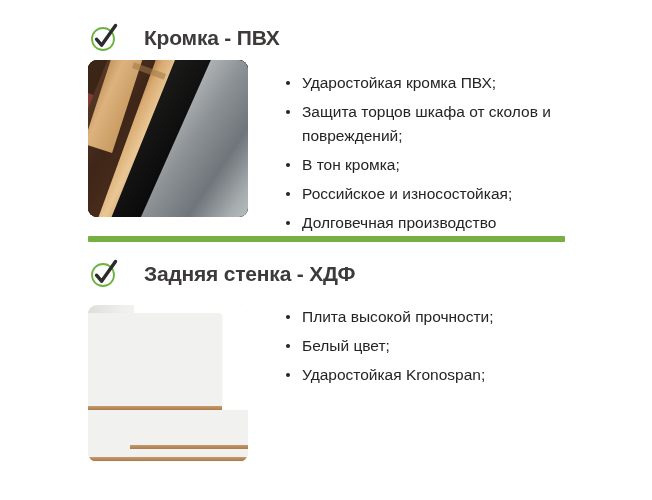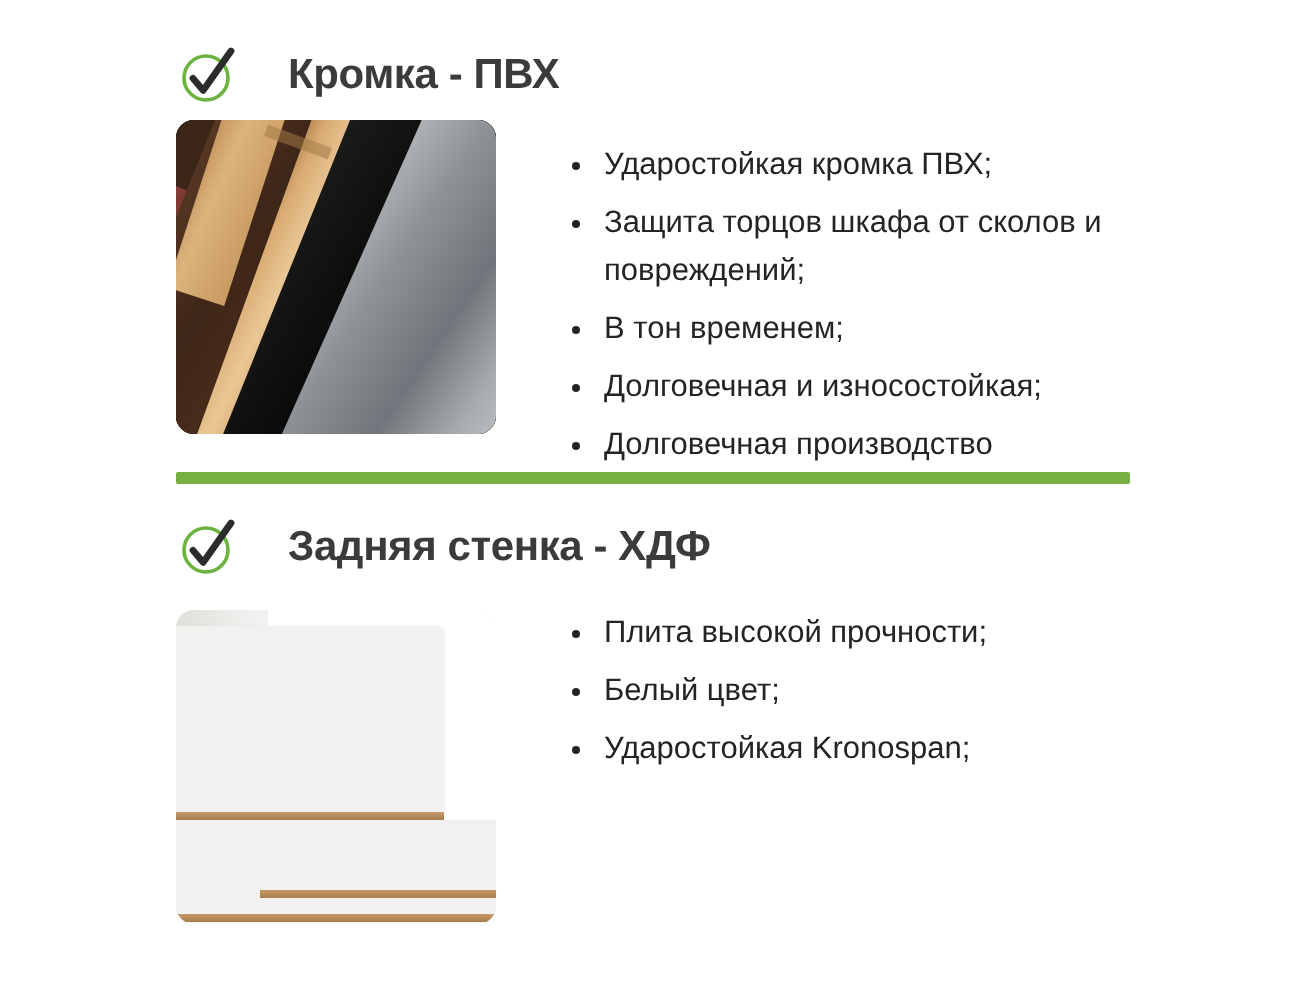--- a/index.html
+++ b/index.html
@@ -234,22 +234,22 @@
           <div class="band b-tan"></div>
           <div class="band seam"></div>
           <div class="band b-black"></div>
           <div class="band b-gray"></div>
         </div>
       </div>
 
       <ul class="feature-list" id="feature-list-edge">
         <li>Ударостойкая кромка ПВХ;</li>
         <li>Защита торцов шкафа от сколов и повреждений;</li>
-        <li>В тон временем;</li>
-        <li>Долговечная и износостойкая;</li>
+        <li>В тон кромка;</li>
+        <li>Российское и износостойкая;</li>
         <li>Долговечная производство</li>
       </ul>
     </div>
   </div>
 
   <div class="divider" id="divider-main"></div>
 
   <div class="section" id="section-back">
 
     <div class="heading-row" id="heading-row-back" style="top:9px">

